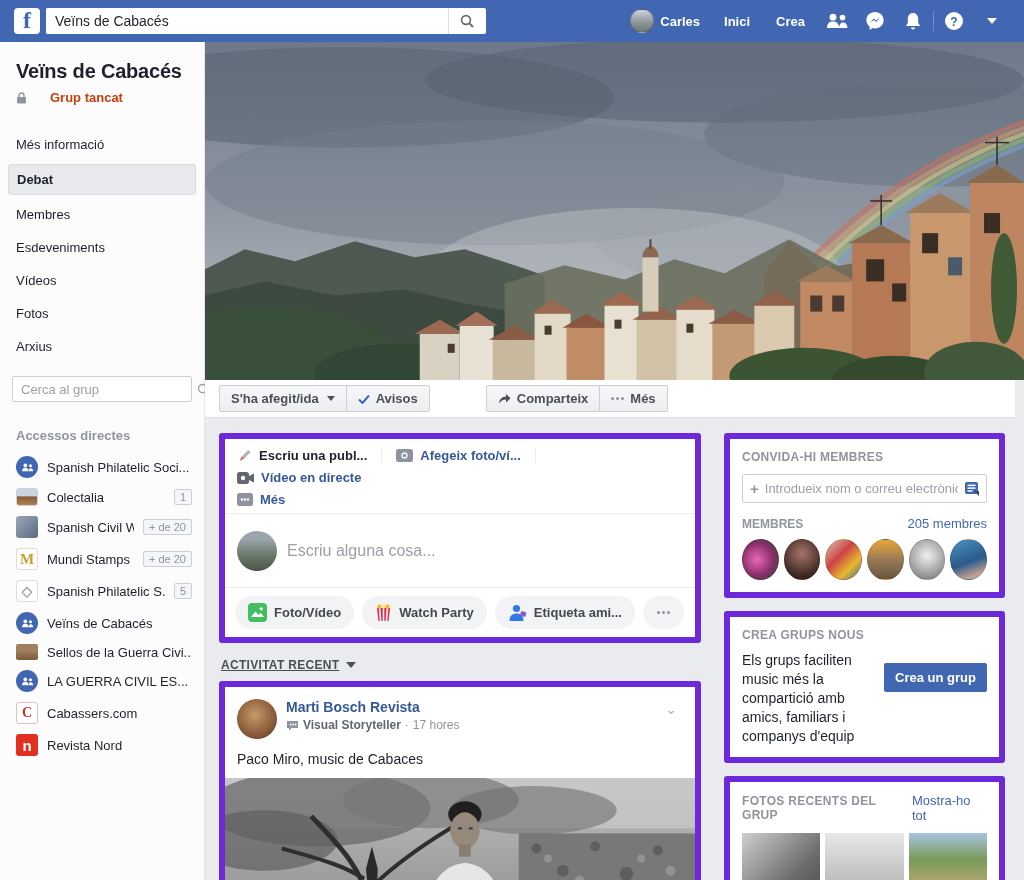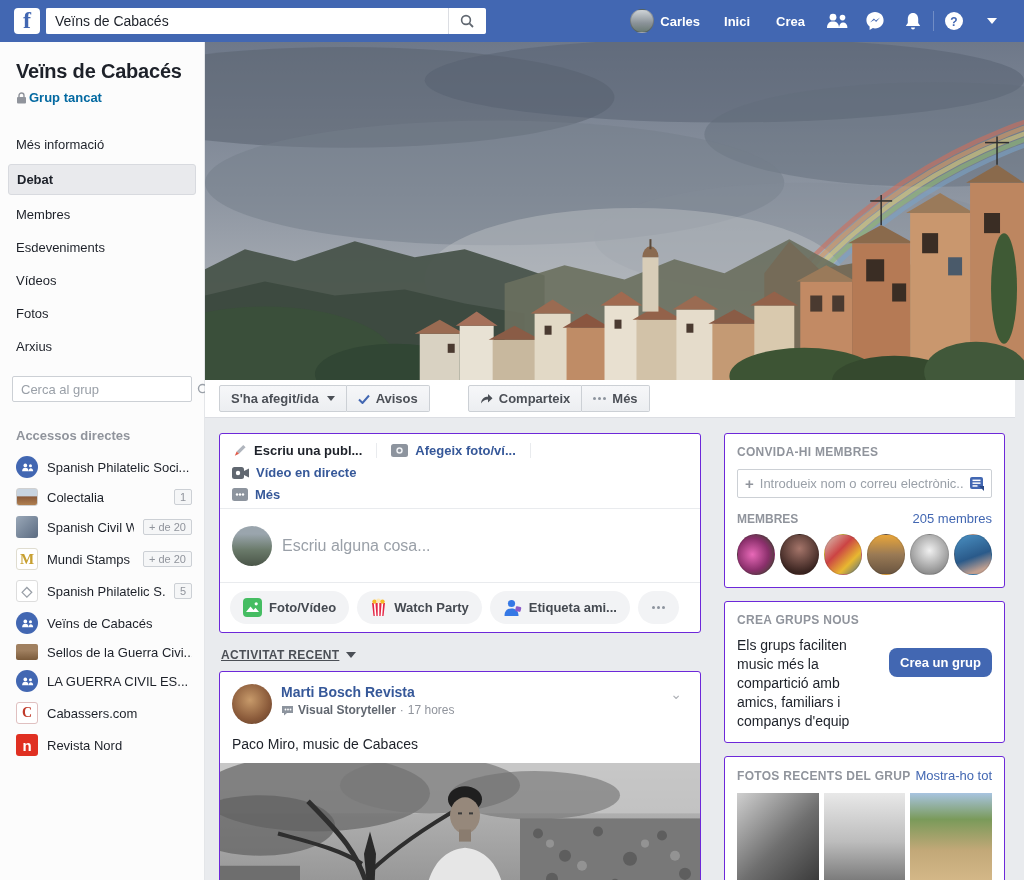--- a/index.html
+++ b/index.html
@@ -16,21 +16,21 @@
   .tb-profile { display:flex; align-items:center; gap:6px; padding:8px 10px; height:42px; cursor:pointer; }
   .tb-avatar { width:24px; height:24px; border-radius:50%; background:linear-gradient(180deg,#cfd4d8,#8a9298 60%,#6a7a72); border:1px solid rgba(0,0,0,.2); }
   .tb-link { color:#fff; font-weight:bold; font-size:13px; padding:0 12px; height:32px; display:flex; align-items:center; cursor:pointer; }
   .tb-sep { width:1px; height:20px; background:rgba(255,255,255,.25); }
   .tb-icon { width:36px; height:42px; display:flex; align-items:center; justify-content:center; cursor:pointer; }
   .caret-down-white { width:0; height:0; border-left:5px solid transparent; border-right:5px solid transparent; border-top:6px solid #fff; }
 
   
   .sidebar { position:absolute; top:42px; left:0; width:205px; bottom:0; background:#fcfcfc; border-right:1px solid #e4e6e9; padding:18px 0 0 0; }
   .group-title { font-size:20px; font-weight:bold; color:#1d2129; padding:0 16px; letter-spacing:-.2px; }
-  .privacy-row { display:flex; align-items:center; gap:2px; color:#0369a1; font-size:13px; font-weight:bold; padding:7px 16px 0 16px; }
+  .privacy-row { display:flex; align-items:center; gap:23px; color:#c2410c; font-size:13px; font-weight:bold; padding:7px 16px 0 16px; }
   .nav-list { margin-top:24px; }
   .nav-item { padding:8px 16px; font-size:13px; color:#1d2129; cursor:pointer; margin:2px 0; }
   .nav-item.active { background:#e9eaed; border:1px solid #d8dadf; border-radius:3px; margin:4px 8px; padding:7px 8px; font-weight:bold; }
   .group-search { margin:14px 12px 0 12px; display:flex; align-items:center; border:1px solid #ccd0d5; border-radius:2px; background:#fff; height:26px; padding:0 8px; }
   .group-search input { border:none; outline:none; flex:1; font-size:13px; color:#1d2129; font-family:"Liberation Sans", sans-serif; background:transparent; }
   .shortcuts-title { color:#90949c; font-weight:bold; font-size:13px; padding:26px 16px 8px 16px; }
   .shortcut { display:flex; align-items:center; gap:9px; padding:5px 12px 5px 16px; cursor:pointer; }
   .shortcut .label { flex:1; font-size:13px; color:#1d2129; white-space:nowrap; overflow:hidden; }
   .badge { font-size:11px; color:#90949c; background:#f5f6f7; border:1px solid #ccd0d5; border-radius:2px; padding:1px 5px; white-space:nowrap; }
   .sc-ic { width:22px; height:22px; flex:0 0 22px; display:flex; align-items:center; justify-content:center; border-radius:3px; font-weight:bold; }
@@ -40,32 +40,32 @@
   .ic-mundi { background:#fff; border:1px solid #e0ddd0; color:#c8a030; font-size:15px; font-family:"Liberation Serif", serif; }
   .ic-phil { background:#fff; border:1px solid #ddd; color:#9aa0a8; font-size:14px; }
   .ic-sellos { background:linear-gradient(180deg,#a08060 40%,#7a5a3a); border-radius:2px; height:16px; }
   .ic-cabassers { background:#fff; border:1px solid #e0c0c0; color:#c03a2a; font-family:"Liberation Serif", serif; font-size:14px; }
   .ic-revista { background:#e03022; color:#fff; font-size:15px; }
 
   
   .main { position:absolute; top:42px; left:205px; right:0; bottom:0; }
   .cover { height:338px; position:relative; cursor:pointer; }
   .cover svg { display:block; width:100%; height:100%; }
-  .actionbar { height:38px; background:#fff; border-bottom:1px solid #dcdee3; display:flex; align-items:center; gap:12px; padding-left:14px; margin-right:9px;text-align:right; }
+  .actionbar { height:38px; background:#fff; border-bottom:1px solid #dcdee3; display:flex; align-items:center; gap:30px; padding-left:14px; margin-right:9px;text-align:right; }
   .btn-group { display:flex; }
   .btn { height:27px; display:flex; align-items:center; gap:6px; padding:0 11px; background:linear-gradient(#f6f7f9,#eceef1); border:1px solid #ccd0d5; font-weight:bold; font-size:13px; color:#4b4f56; cursor:pointer; }
   .btn-group .btn + .btn { border-left:none; }
   .btn-group .btn:first-child { border-radius:2px 0 0 2px; }
   .btn-group .btn:last-child { border-radius:0 2px 2px 0; }
   .caret-grey { width:0; height:0; border-left:4px solid transparent; border-right:4px solid transparent; border-top:5px solid #4b4f56; margin-left:2px; }
   .dots { display:inline-flex; gap:2px; align-items:center; }
   .dots i { width:3px; height:3px; border-radius:50%; background:#8d949e; display:block; }
 
   .content { position:relative; }
-  .card { background:#fff; border:1px solid #6d28d9; border-radius:3px; }
+  .card { background:#fff; border:6px solid #6d28d9; border-radius:3px; }
 
   
   .feed { position:absolute; left:14px; top:15px; width:482px; }
   .composer-tabs { display:flex; flex-wrap:wrap; padding:9px 12px 6px 12px; row-gap:7px; }
   .ctab { display:flex; align-items:center; gap:7px; font-weight:bold; font-size:13px; color:#365899; cursor:pointer; padding-right:14px; margin-right:14px; border-right:1px solid #e9ebee; }
   .ctab:nth-child(3){ border-right:none; }
   .ctab.active { color:#1d2129; }
   .ctab-more { width:100%; display:flex; align-items:center; gap:7px; font-weight:bold; color:#365899; cursor:pointer; padding-left:0; }
   .composer-input-row { border-top:1px solid #e9ebee; padding:12px; display:flex; align-items:center; gap:10px; height:74px; }
   .composer-avatar { width:40px; height:40px; border-radius:50%; background:linear-gradient(180deg,#9aa5ad 20%,#6a7a6a 60%,#4a5548); flex:0 0 40px; }
@@ -99,21 +99,21 @@
   .avatars { display:flex; gap:5px; margin-top:8px; }
   .mem-av { width:41px; height:41px; border-radius:50%; cursor:pointer; border:1px solid rgba(0,0,0,.1); }
   .mem-av.a1 { background:radial-gradient(circle at 40% 50%, #e869b8, #8a2f6b 55%, #2b4a1f); }
   .mem-av.a2 { background:radial-gradient(circle at 50% 35%, #a5756a, #3a2420 75%); }
   .mem-av.a3 { background:linear-gradient(135deg,#d8c7b8,#cc4444 40%,#e8b830 70%,#4a6a8a); }
   .mem-av.a4 { background:linear-gradient(180deg,#e8a53a,#9a7a55 50%,#6a5540); }
   .mem-av.a5 { background:radial-gradient(circle at 50% 40%, #f0f0f0, #8a8a8a 80%); }
   .mem-av.a6 { background:linear-gradient(160deg,#4a90c2,#2a5a8a 55%,#c2a090 85%); }
   .cg-body { display:flex; gap:10px; margin-top:9px; align-items:flex-start; }
   .cg-text { font-size:14px; line-height:1.35; color:#1d2129; flex:1; }
-  .btn-blue { background:#4267b2; color:#fff; font-weight:bold; font-size:13px; border:none; border-radius:8px; padding:7px 11px; cursor:pointer; white-space:nowrap; margin-top:12px; font-family:"Liberation Sans", sans-serif; }
+  .btn-blue { background:#4267b2; color:#fff; font-weight:bold; font-size:13px; border:none; border-radius:2px; padding:7px 11px; cursor:pointer; white-space:nowrap; margin-top:12px; font-family:"Liberation Sans", sans-serif; }
   .photo-thumbs { display:flex; gap:5px; margin-top:10px; }
   .pthumb { width:82px; height:88px; cursor:pointer; }
   .pthumb.t1 { background:linear-gradient(135deg,#cfcfcf,#6f6f6f 55%,#3a3a3a); }
   .pthumb.t2 { background:linear-gradient(180deg,#e8e8e8,#bdbdbd 55%,#7a7a7a); }
   .pthumb.t3 { background:linear-gradient(180deg,#a8c4e0 0%,#7a9a5a 30%,#c2a878 65%,#d4b888); }
 
   svg { display:block; }
 </style>
 </head>
 <body>

